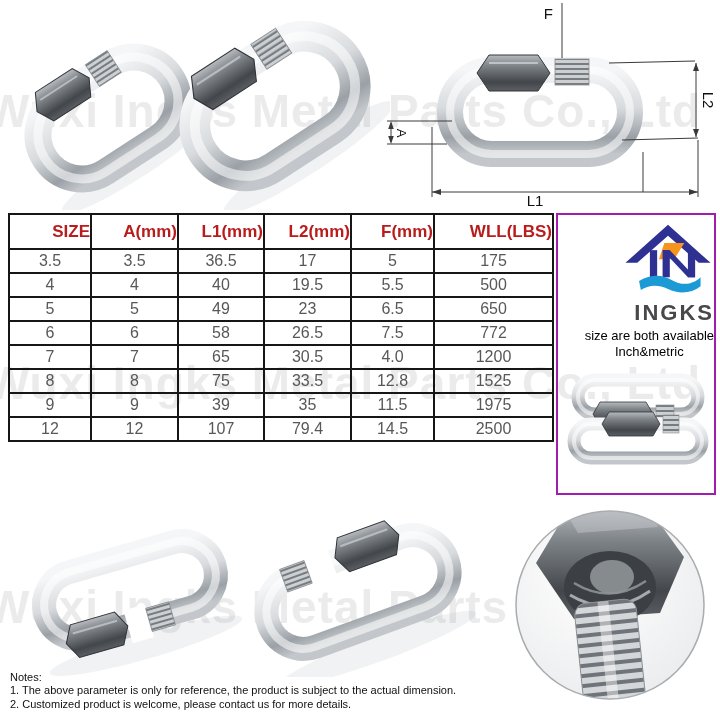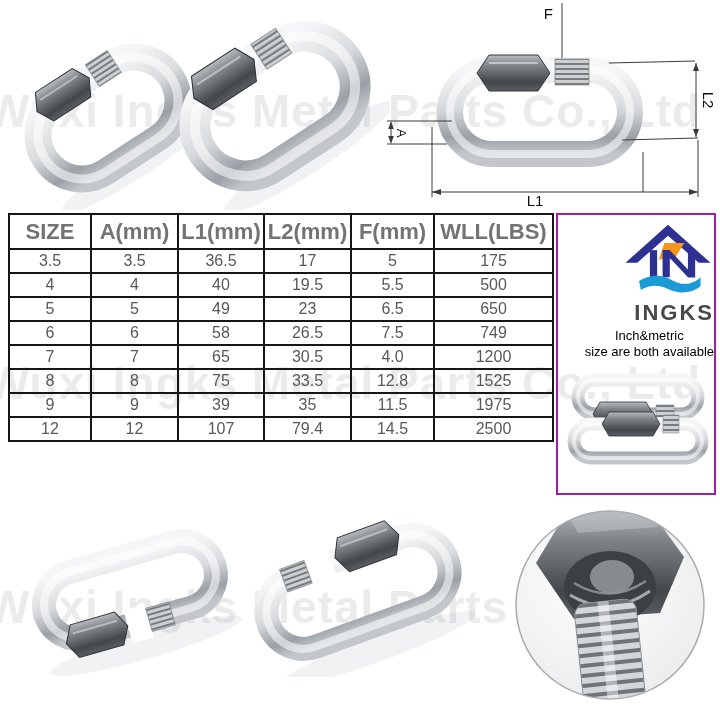--- a/index.html
+++ b/index.html
@@ -6,21 +6,21 @@
   .canvas{position:relative;width:720px;height:720px;background:#ffffff;overflow:hidden;
           font-family:"Liberation Sans",sans-serif;}
   .watermark{position:absolute;left:-14px;width:780px;white-space:nowrap;overflow:hidden;
              font-weight:bold;font-size:46px;letter-spacing:1px;color:rgba(130,130,136,0.16);
              z-index:0;pointer-events:none;}
   .abs{position:absolute;z-index:1;}
   
   table.spec{position:absolute;left:8px;top:213px;border-collapse:collapse;table-layout:fixed;
              z-index:2;background:transparent;}
   table.spec th,table.spec td{border:2px solid #161616;text-align:center;padding:0;vertical-align:middle;}
-  table.spec th{height:33px;font-size:22px;font-weight:bold;color:#737373;}
+  table.spec th{height:33px;font-size:17px;font-weight:bold;color:#b91c1c;text-align:right;}
   table.spec td{height:22px;font-size:16px;color:#58585a;}
   
   .right-box{position:absolute;left:556px;top:213px;width:156px;height:278px;border:2px solid #a21caf;
              z-index:2;display:flex;flex-direction:column;align-items:flex-end;background:transparent;}
   .brand-name{font-size:22px;font-weight:bold;color:#48484a;letter-spacing:2px;margin-top:1px;}
   .tagline{font-size:13px;color:#000;text-align:center;line-height:1.25;margin-top:2px;}
   
   .notes{position:absolute;left:10px;top:671px;z-index:2;font-size:11px;color:#101010;line-height:1.22;}
   .notes div{white-space:nowrap;}
   svg text{font-family:"Liberation Sans",sans-serif;}
@@ -165,21 +165,21 @@
           <td>23</td>
           <td>6.5</td>
           <td>650</td>
         </tr>
         <tr>
           <td>6</td>
           <td>6</td>
           <td>58</td>
           <td>26.5</td>
           <td>7.5</td>
-          <td>749</td>
+          <td>772</td>
         </tr>
         <tr>
           <td>7</td>
           <td>7</td>
           <td>65</td>
           <td>30.5</td>
           <td>4.0</td>
           <td>1200</td>
         </tr>
         <tr>
@@ -216,22 +216,22 @@
       <g>
         <rect x="30" y="30" width="8" height="30" fill="#2E3192"></rect>
         <rect x="44" y="30" width="8" height="30" fill="#2E3192"></rect>
         <polygon points="44,30 52,30 80,60 72,60" fill="#2E3192"></polygon>
         <rect x="72" y="30" width="8" height="30" fill="#2E3192"></rect>
       </g>
       <path d="M18,64 C32,56 44,57 54,63 C66,70 78,68 86,60 L86,70 C76,78 62,79 50,73 C38,67 28,69 20,74 Z" fill="#1C9AD6"></path>
     </svg>
     <div class="brand-name">INGKS</div>
     <div class="tagline">
+      <div>size are both available</div>
       <div>Inch&amp;metric</div>
-      <div>size are both available</div>
     </div>
     <svg width="152" height="112" viewBox="0 0 152 112" style="margin-top:4px">
       <g transform="translate(76,32)">
         <rect x="-60" y="-17" width="120" height="34" rx="17" fill="none" stroke="url(#gMetal)" stroke-width="13"></rect>
         <rect x="-60" y="-17" width="120" height="34" rx="17" fill="none" stroke="#fff" stroke-opacity=".55" stroke-width="4"></rect>
         <rect x="18" y="8" width="18" height="18" fill="url(#pThread)" stroke="#878c91" stroke-width=".6"></rect>
         <polygon points="-45,17 -38,5 8,5 15,17 8,29 -38,29" fill="url(#gNut)" stroke="#2f3337" stroke-width=".8"></polygon>
       </g>
       <g transform="translate(76,76)">
         <rect x="-64" y="-17" width="128" height="34" rx="17" fill="none" stroke="url(#gMetal)" stroke-width="13"></rect>
@@ -281,14 +281,19 @@
       <path d="M66,78 Q102,100 138,76" fill="none" stroke="#9ea3a8" stroke-width="2.5" opacity=".75"></path>
       <ellipse cx="104" cy="72" rx="22" ry="17" fill="#8e9397" opacity=".9"></ellipse>
       <g transform="rotate(-6 102 140)">
         <rect x="70" y="96" width="62" height="104" rx="12" fill="url(#pThreadBig)" stroke="#8c9094"></rect>
         <rect x="94" y="96" width="11" height="104" fill="#ffffff" opacity=".45"></rect>
       </g>
     </g>
     <circle cx="102" cy="100" r="94" fill="none" stroke="#a9adb0" stroke-width="1.5"></circle>
   </svg>
 
+  <div class="notes">
+    <div>Notes:</div>
+    <div>1. The above parameter is only for reference, the product is subject to the actual dimension.</div>
+    <div>2. Customized product is welcome, please contact us for more details.</div>
+  </div>
 
 </div>
 
 </body></html>

